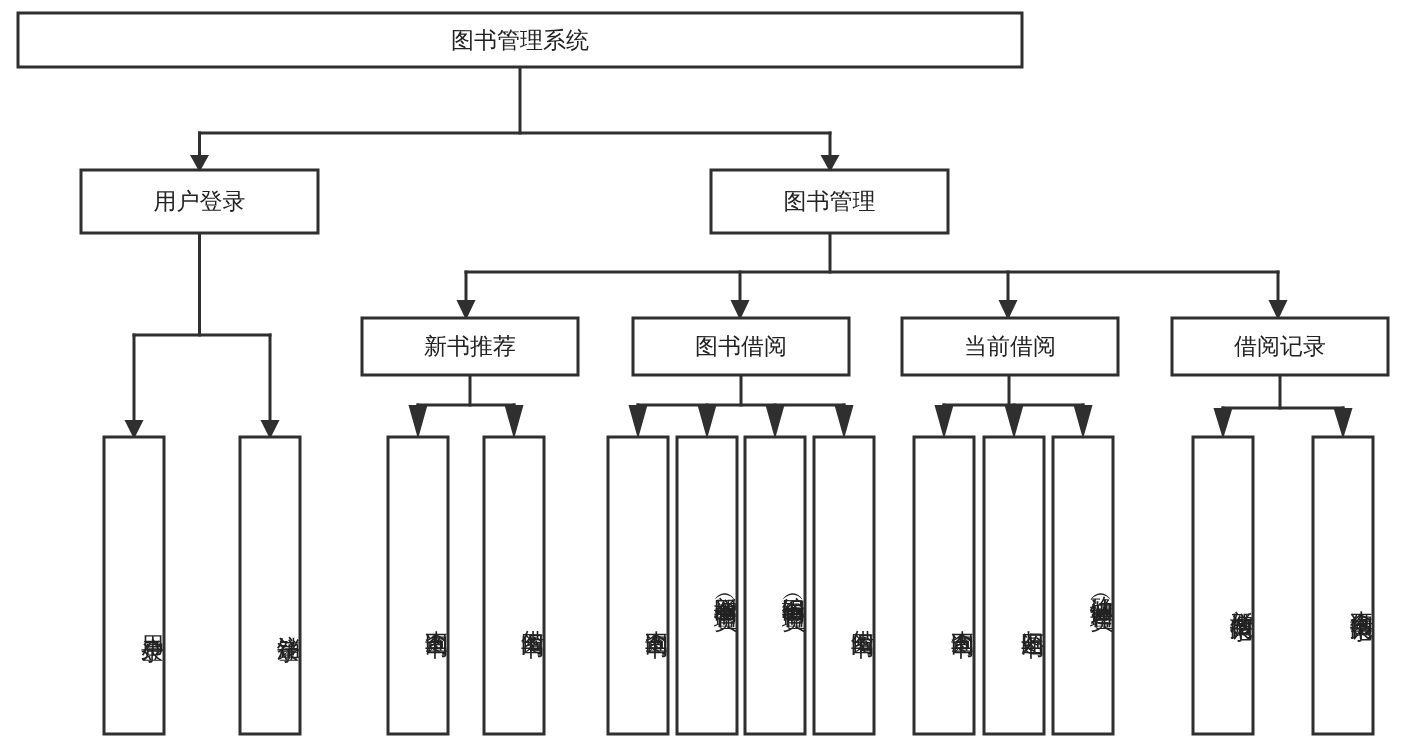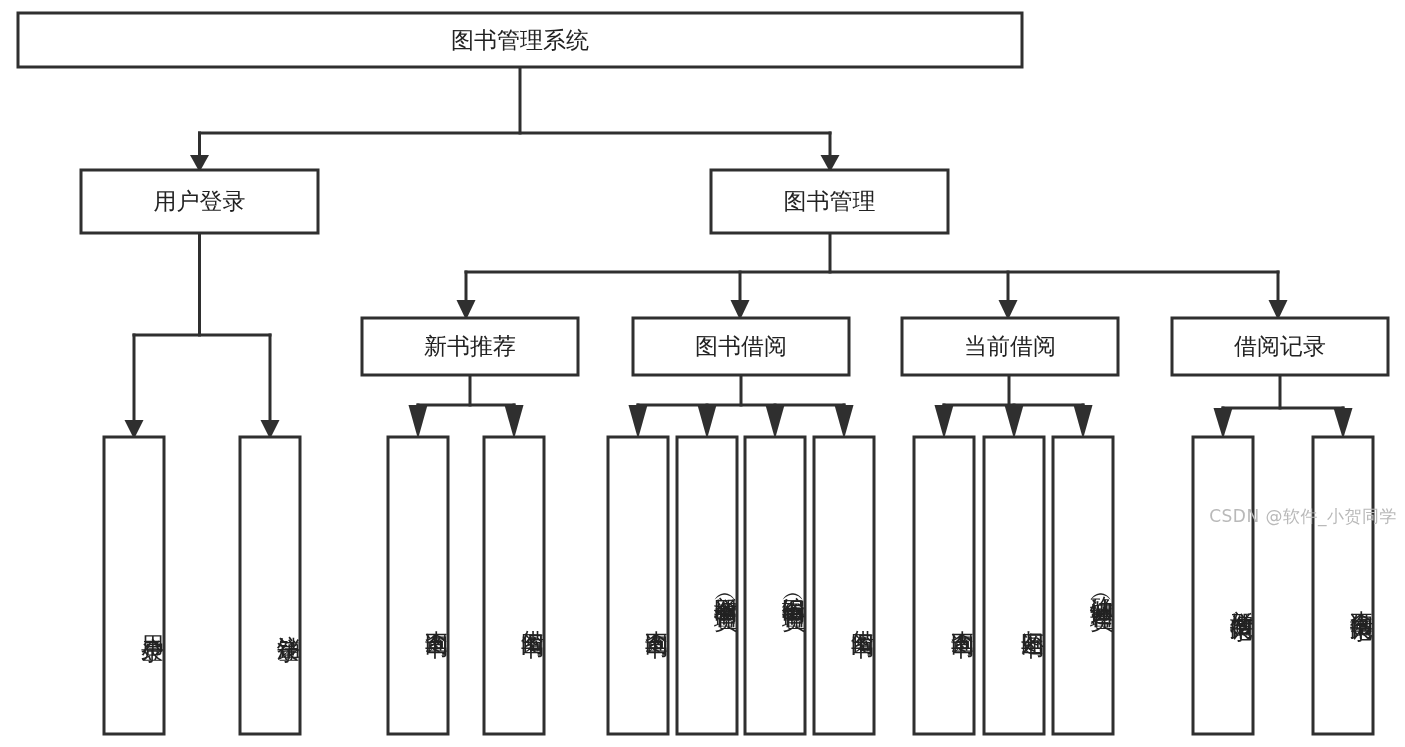--- a/index.html
+++ b/index.html
@@ -207,14 +207,13 @@
     <div class="leaf-label" style="left:677px; top:443px; width:60px; height:288px;">新增图书（管理员）</div>
     <div class="leaf-label" style="left:745px; top:443px; width:60px; height:288px;">编辑图书（管理员）</div>
     <div class="leaf-label" style="left:814px; top:503px; width:60px; height:225px;">借阅图书</div>
     <div class="leaf-label" style="left:914px; top:503px; width:60px; height:225px;">查询图书</div>
     <div class="leaf-label" style="left:984px; top:503px; width:60px; height:225px;">归还图书</div>
     <div class="leaf-label" style="left:1053px; top:443px; width:60px; height:288px;">确认归还（管理员）</div>
     <div class="leaf-label" style="left:1193px; top:468px; width:60px; height:260px;">新增借阅记录</div>
     <div class="leaf-label" style="left:1313px; top:468px; width:60px; height:260px;">查询借阅记录</div>
   </div>
 
-  <div class="watermark">CSDN @软件_小贺同学</div>
 </div>
 
 </body></html>

